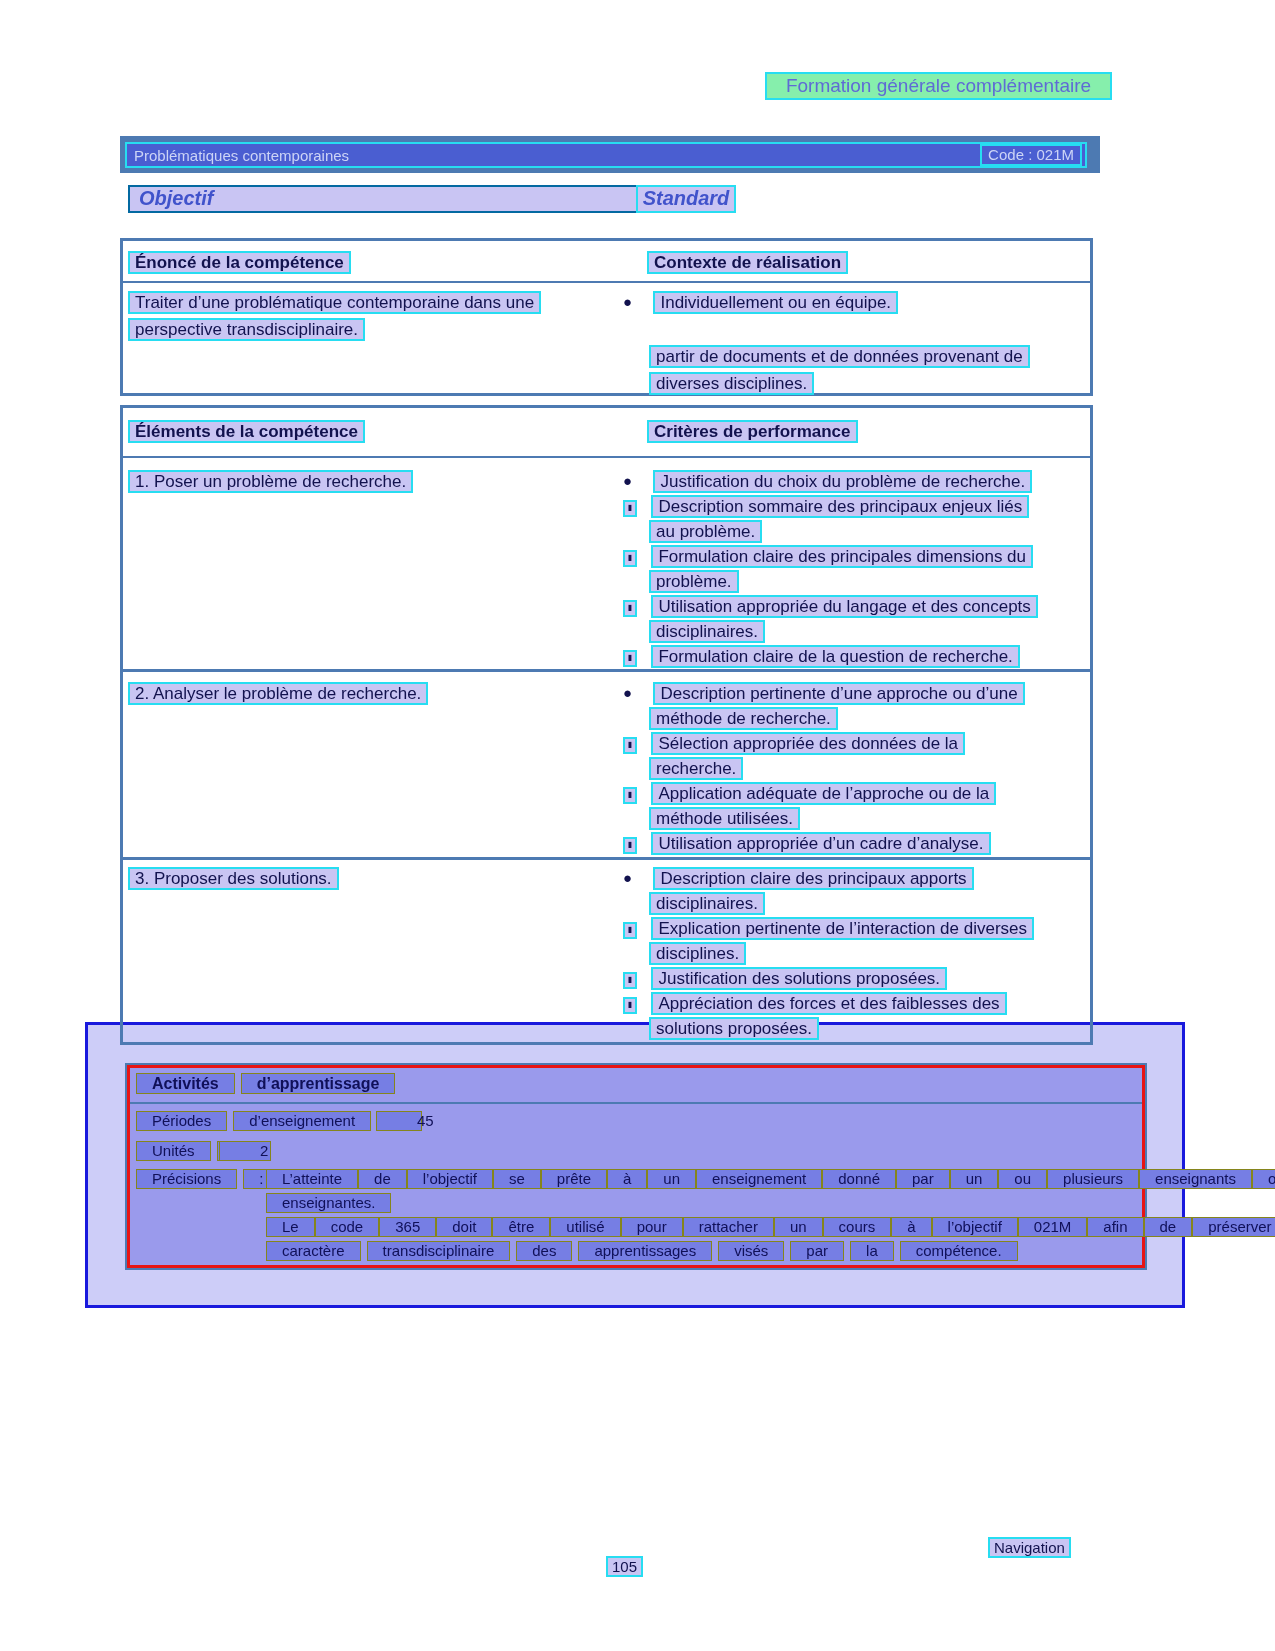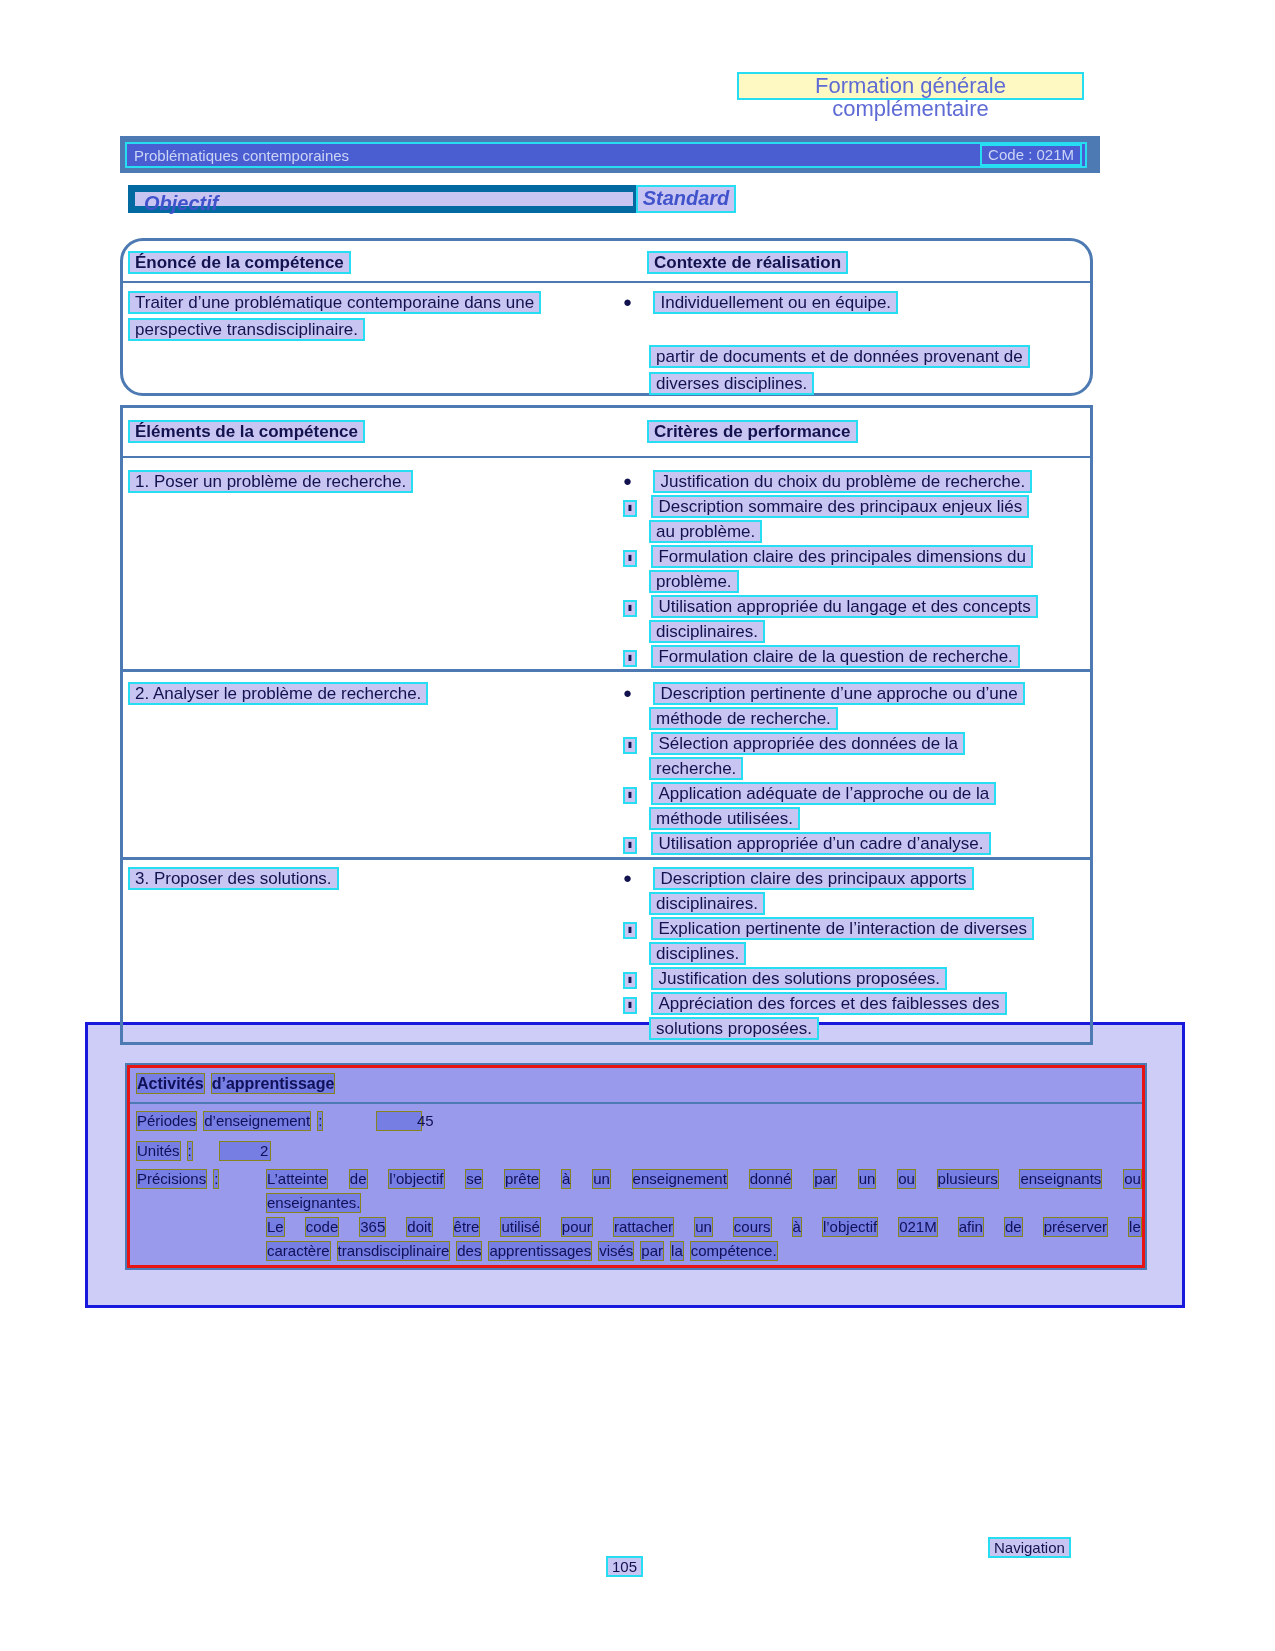--- a/index.html
+++ b/index.html
@@ -11,61 +11,61 @@
       box-sizing:border-box;height:23px;line-height:19px;font-size:17px;color:#12124e;
       white-space:nowrap;}
   .line{position:absolute;white-space:nowrap;}
   .th .hl{font-weight:bold;}
   .dot{display:inline-block;width:26px;color:#12124e;font-size:15px;vertical-align:1px;}
   .dotbox{display:inline-block;background:#c9c5f3;border:2px solid #27ddf1;color:#12124e;
           width:14px;height:17px;font-size:8px;line-height:12px;text-align:center;
           margin-right:10px;vertical-align:2px;box-sizing:border-box;}
 
   
-  .runhdr{position:absolute;left:737px;top:72px;width:347px;height:28px;background:#fef9c3;
-          border:2px solid #27ddf1;box-sizing:border-box;text-align:center;font-size:22px;
+  .runhdr{position:absolute;left:765px;top:72px;width:347px;height:28px;background:#86efac;
+          border:2px solid #27ddf1;box-sizing:border-box;text-align:center;font-size:19px;
           line-height:23px;color:#5f6bd4;}
 
   
   .titlebar{position:absolute;left:120px;top:136px;width:980px;height:37px;background:#4d7ab2;}
   .titleband{position:absolute;left:5px;top:6px;width:962px;height:26px;background:#4a5ed1;
              border:2px solid #27ddf1;box-sizing:border-box;display:flex;align-items:center;
              justify-content:space-between;color:#ccd4f6;font-size:15px;padding-left:7px;}
   .codebox{border:2px solid #27ddf1;box-sizing:border-box;height:22px;line-height:17px;
            padding:0 6px;margin-right:3px;}
 
   
   .obj{position:absolute;left:128px;top:185px;width:512px;height:28px;background:#c9c5f3;
-       border:7px solid #0369a1;box-sizing:border-box;font-style:italic;font-weight:bold;
+       border:2px solid #0369a1;box-sizing:border-box;font-style:italic;font-weight:bold;
        font-size:20px;line-height:23px;color:#4153cb;padding-left:9px;}
   .std{position:absolute;left:636px;top:185px;width:100px;height:28px;background:#c9c5f3;
        border:2px solid #27ddf1;box-sizing:border-box;font-style:italic;font-weight:bold;
        font-size:20px;line-height:23px;color:#4153cb;text-align:center;}
 
   
   .tbl{position:absolute;left:120px;width:973px;background:#ffffff;border:3px solid #4d7ab2;
        box-sizing:border-box;}
-  #t1{top:238px;height:158px;border-radius:23px;}
+  #t1{top:238px;height:158px;}
   #t2{top:405px;height:640px;}
   .sep{position:absolute;left:0;right:0;height:2px;background:#4d7ab2;}
   .rowsep{position:absolute;left:0;right:0;height:3px;background:#4d7ab2;}
   .raise{z-index:8;}
 
   
   .overlay{position:absolute;left:85px;top:1022px;width:1100px;height:286px;
            background:rgba(197,197,247,0.86);border:3px solid #1919dd;box-sizing:border-box;z-index:5;}
   .ovlb{position:absolute;background:#4d7ab2;z-index:6;}
 
   
   .actbox{position:absolute;left:127px;top:1065px;width:1018px;height:203px;background:#9a9aec;
           border:3px solid #e81414;box-shadow:0 0 0 2px #4d7ab2;box-sizing:border-box;z-index:6;}
   .act-sep{position:absolute;left:0;right:0;top:34px;height:2px;background:#4d7ab2;}
   .act-line{position:absolute;left:6px;white-space:nowrap;font-size:15px;color:#101058;}
   .wbox{display:inline-block;background:#767ee4;border:1px solid #85851c;color:#101058;
-        padding:0 0;font-size:15px;line-height:18px;margin-right:6px;white-space:nowrap;}
+        padding:0 15px;font-size:15px;line-height:18px;margin-right:6px;white-space:nowrap;}
   .act-title .wbox{font-weight:bold;font-size:16px;line-height:19px;}
   .val{position:absolute;display:inline-block;background:#767ee4;border:1px solid #85851c;
        color:#101058;font-size:15px;line-height:18px;box-sizing:border-box;padding-left:40px;}
   .val45{left:246px;top:43px;width:46px;text-align:center;}
   .val2{left:89px;top:73px;width:52px;text-align:right;padding-right:6px;}
   .para-line{position:absolute;left:136px;width:876px;white-space:nowrap;}
   .justify{display:flex;justify-content:space-between;}
   .justify .wbox{margin-right:0;}
 
   

